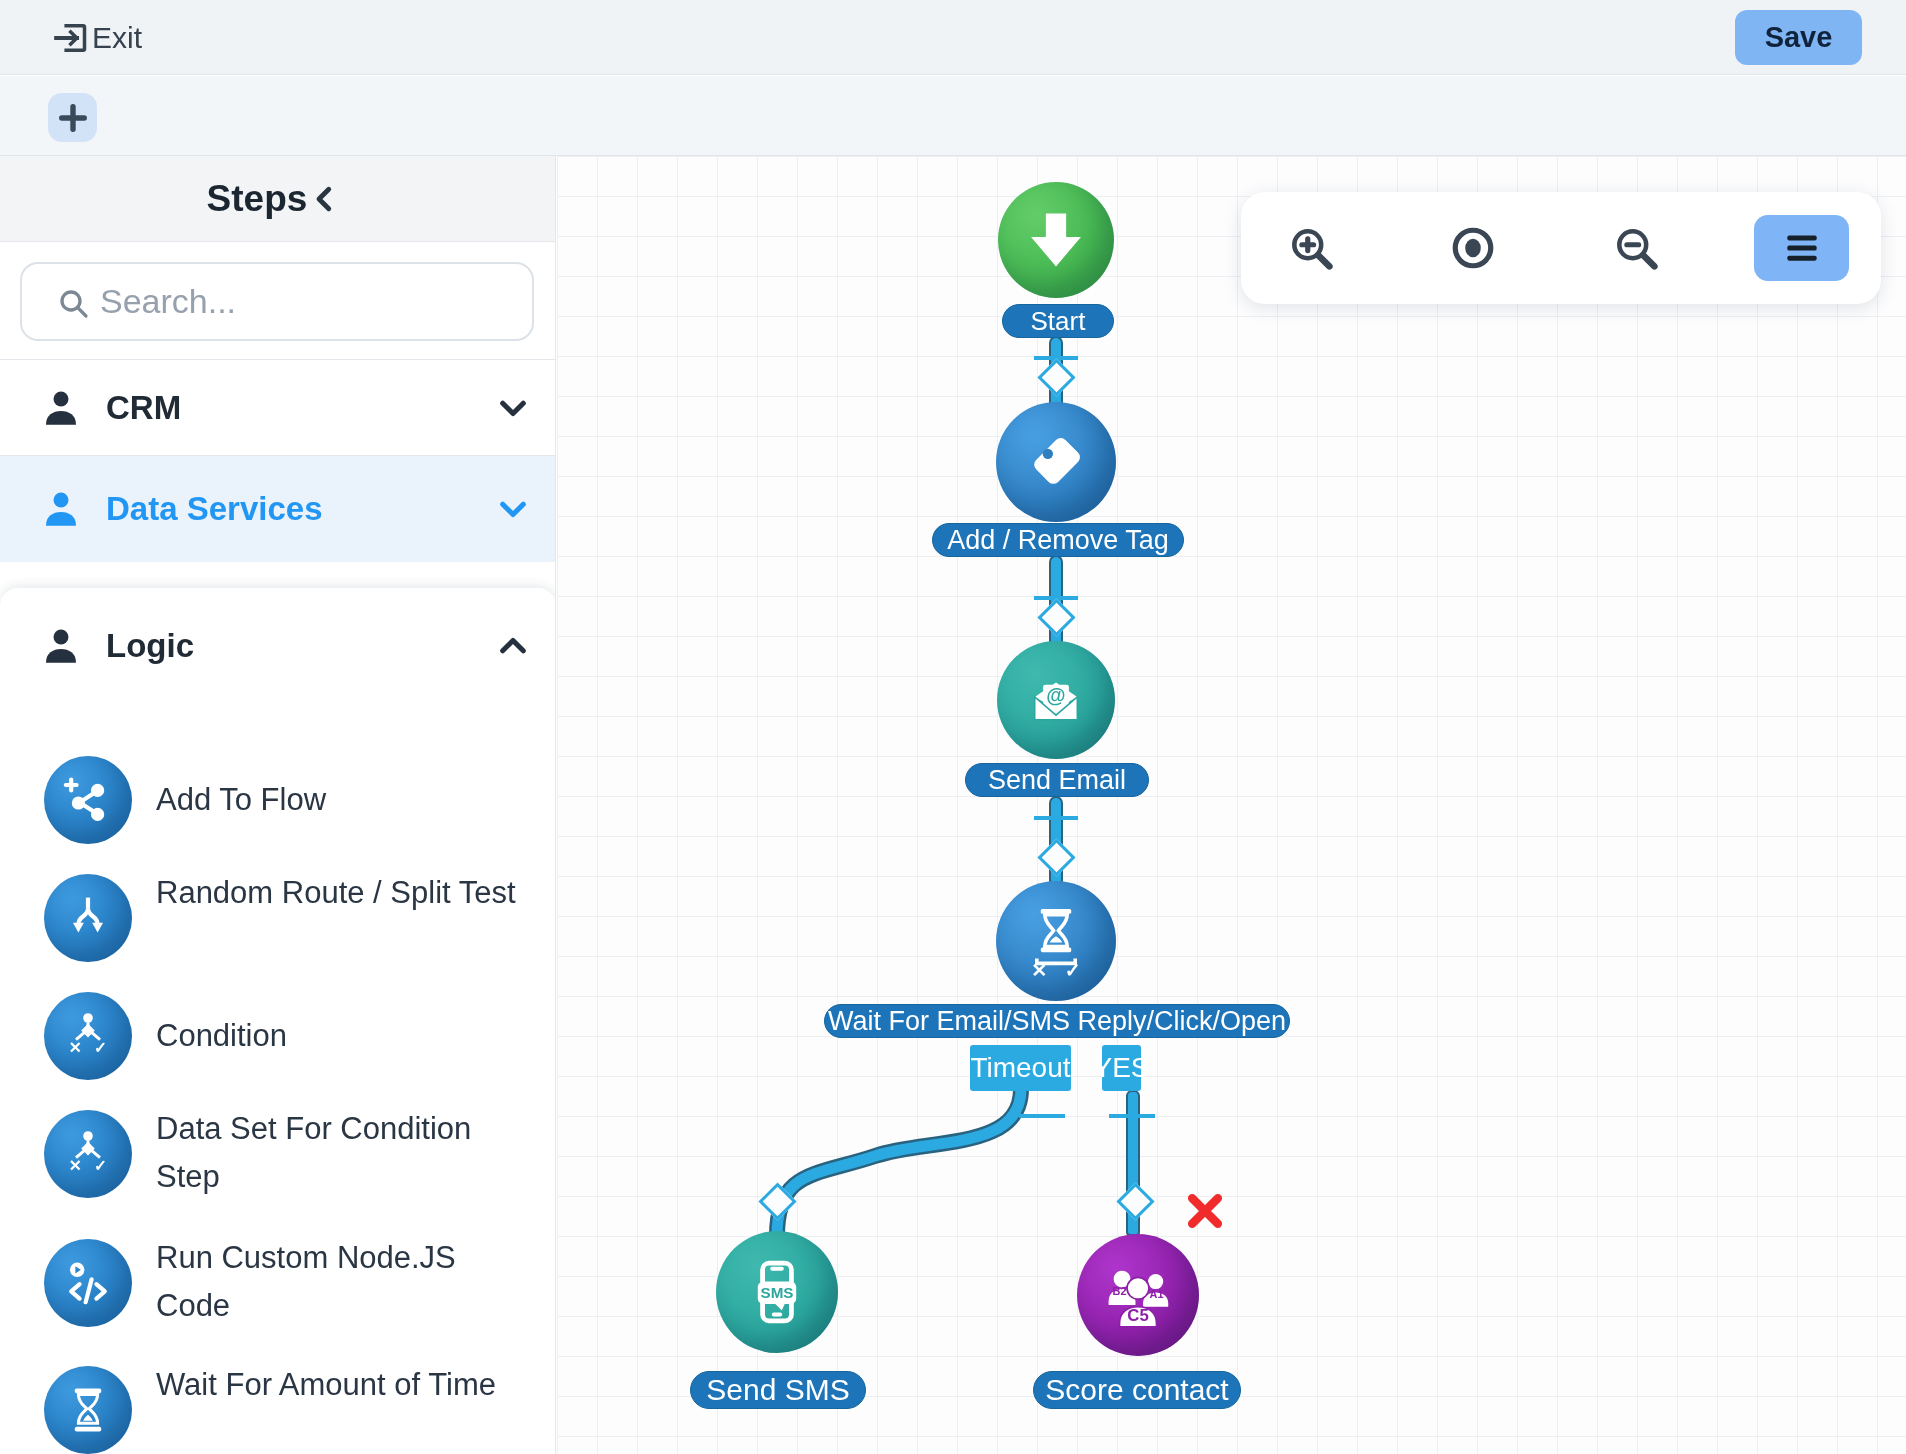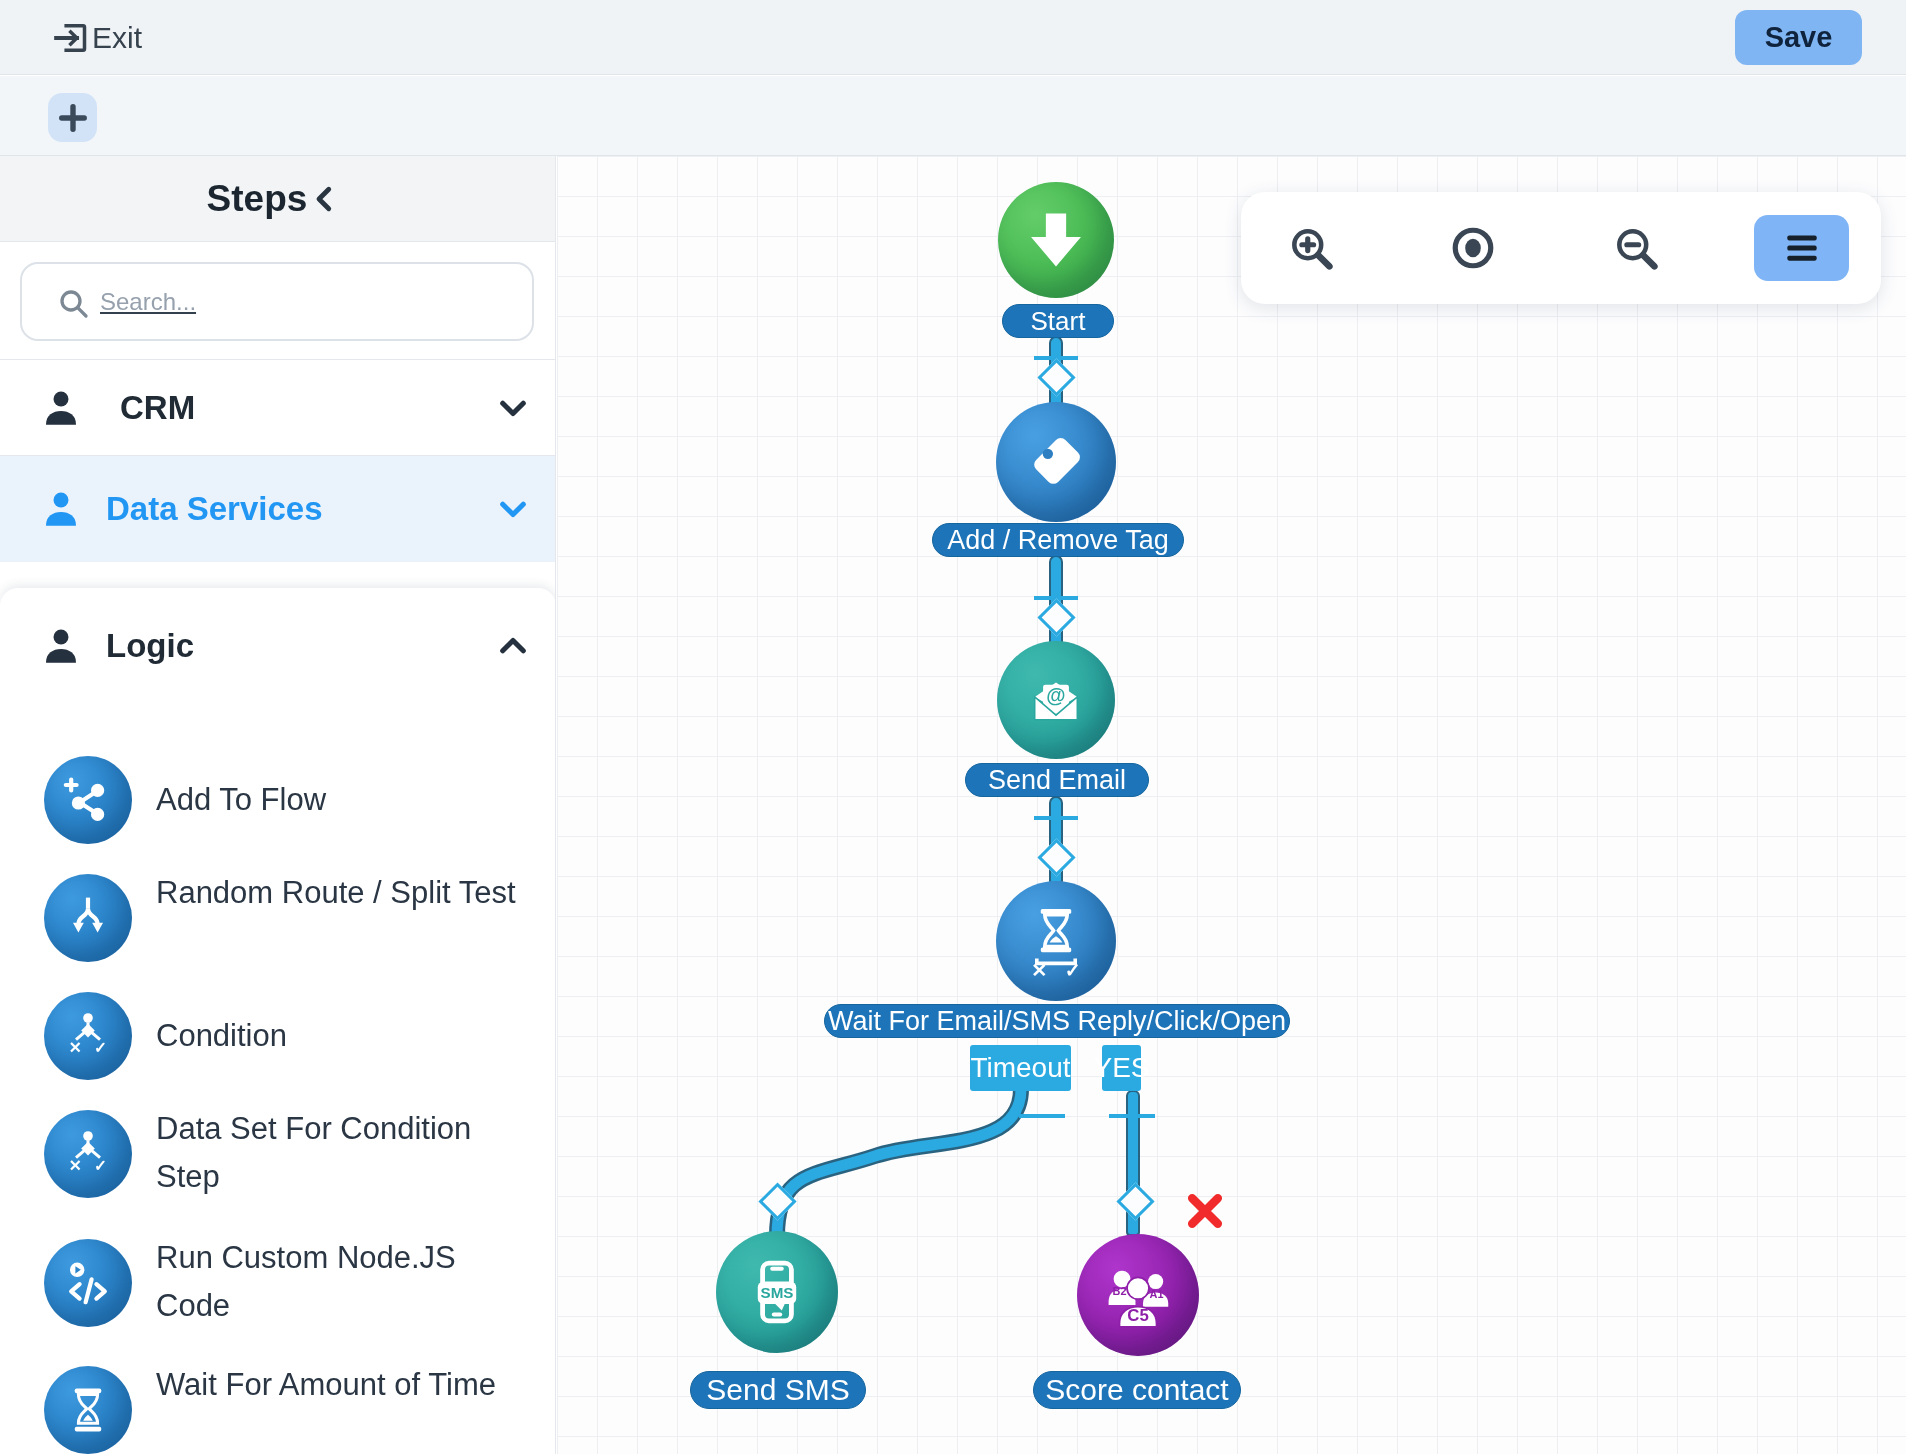--- a/index.html
+++ b/index.html
@@ -18,26 +18,26 @@
   .plus-btn { left:48px; top:17px; width:49px; height:49px; background:#D2E3F8; border-radius:14px;
               display:flex; align-items:center; justify-content:center; cursor:pointer; }
 
   
   .sidebar { left:0; top:156px; width:556px; height:1298px; background:#fff; border-right:1px solid #E4E8EC; z-index:30; overflow:hidden; }
   .side-header { left:0; top:0; width:556px; height:86px; background:#F2F4F6; border-bottom:1px solid #E4E8EC;
                  display:flex; align-items:center; justify-content:center; padding:0 22px 0 16px; }
   .side-title { font-size:37px; font-weight:bold; color:#1B2631; }
   .search-wrap { left:0; top:86px; width:556px; height:118px; background:#fff; border-bottom:1px solid #E4E8EC; }
   .search-box { position:absolute; left:20px; top:20px; width:514px; height:79px; border:2px solid #DCE2E8; border-radius:18px; background:#fff; }
-  .search-box input { position:absolute; left:78px; top:0; width:420px; height:75px; border:none; outline:none; font-size:24px; color:#33404D; background:transparent; font-family:"Liberation Sans",sans-serif;text-decoration:underline; }
+  .search-box input { position:absolute; left:78px; top:0; width:420px; height:75px; border:none; outline:none; font-size:34px; color:#33404D; background:transparent; font-family:"Liberation Sans",sans-serif; }
   .search-box input::placeholder { color:#96A1AD; }
   .search-ic { position:absolute; left:34px; top:22px; }
   .side-row { left:0; width:556px; display:flex; align-items:center; padding:0 24px 0 38px; cursor:pointer; }
   .side-row .lbl { margin-left:22px; font-size:33px; font-weight:bold; color:#202B36; flex:1; }
-  .row-crm { top:204px; height:96px; background:#fff; border-bottom:1px solid #E4E8EC;gap:14px; }
+  .row-crm { top:204px; height:96px; background:#fff; border-bottom:1px solid #E4E8EC; }
   .row-ds  { top:300px; height:106px; background:#EAF2FC; }
   .row-ds .lbl { color:#2196F3; }
   .logic-card { left:0; top:432px; width:556px; height:866px; background:#fff; border-radius:18px 18px 0 0;
                 box-shadow:0 -3px 10px rgba(40,60,80,.10); }
   .row-logic { top:10px; height:96px; background:transparent; }
   .item { left:0; width:556px; display:flex; align-items:center; cursor:pointer; }
   .item .ic { position:absolute; left:44px; width:88px; height:88px; border-radius:50%;
               background:radial-gradient(circle at 32% 28%, #3E9ADF 0%, #2B84C9 45%, #1E6FB2 100%);
               box-shadow:inset -10px -12px 18px rgba(0,30,60,.18); display:flex; align-items:center; justify-content:center; }
   .item .txt { position:absolute; left:156px; width:380px; font-size:31px; color:#2A3644; line-height:48px; }

